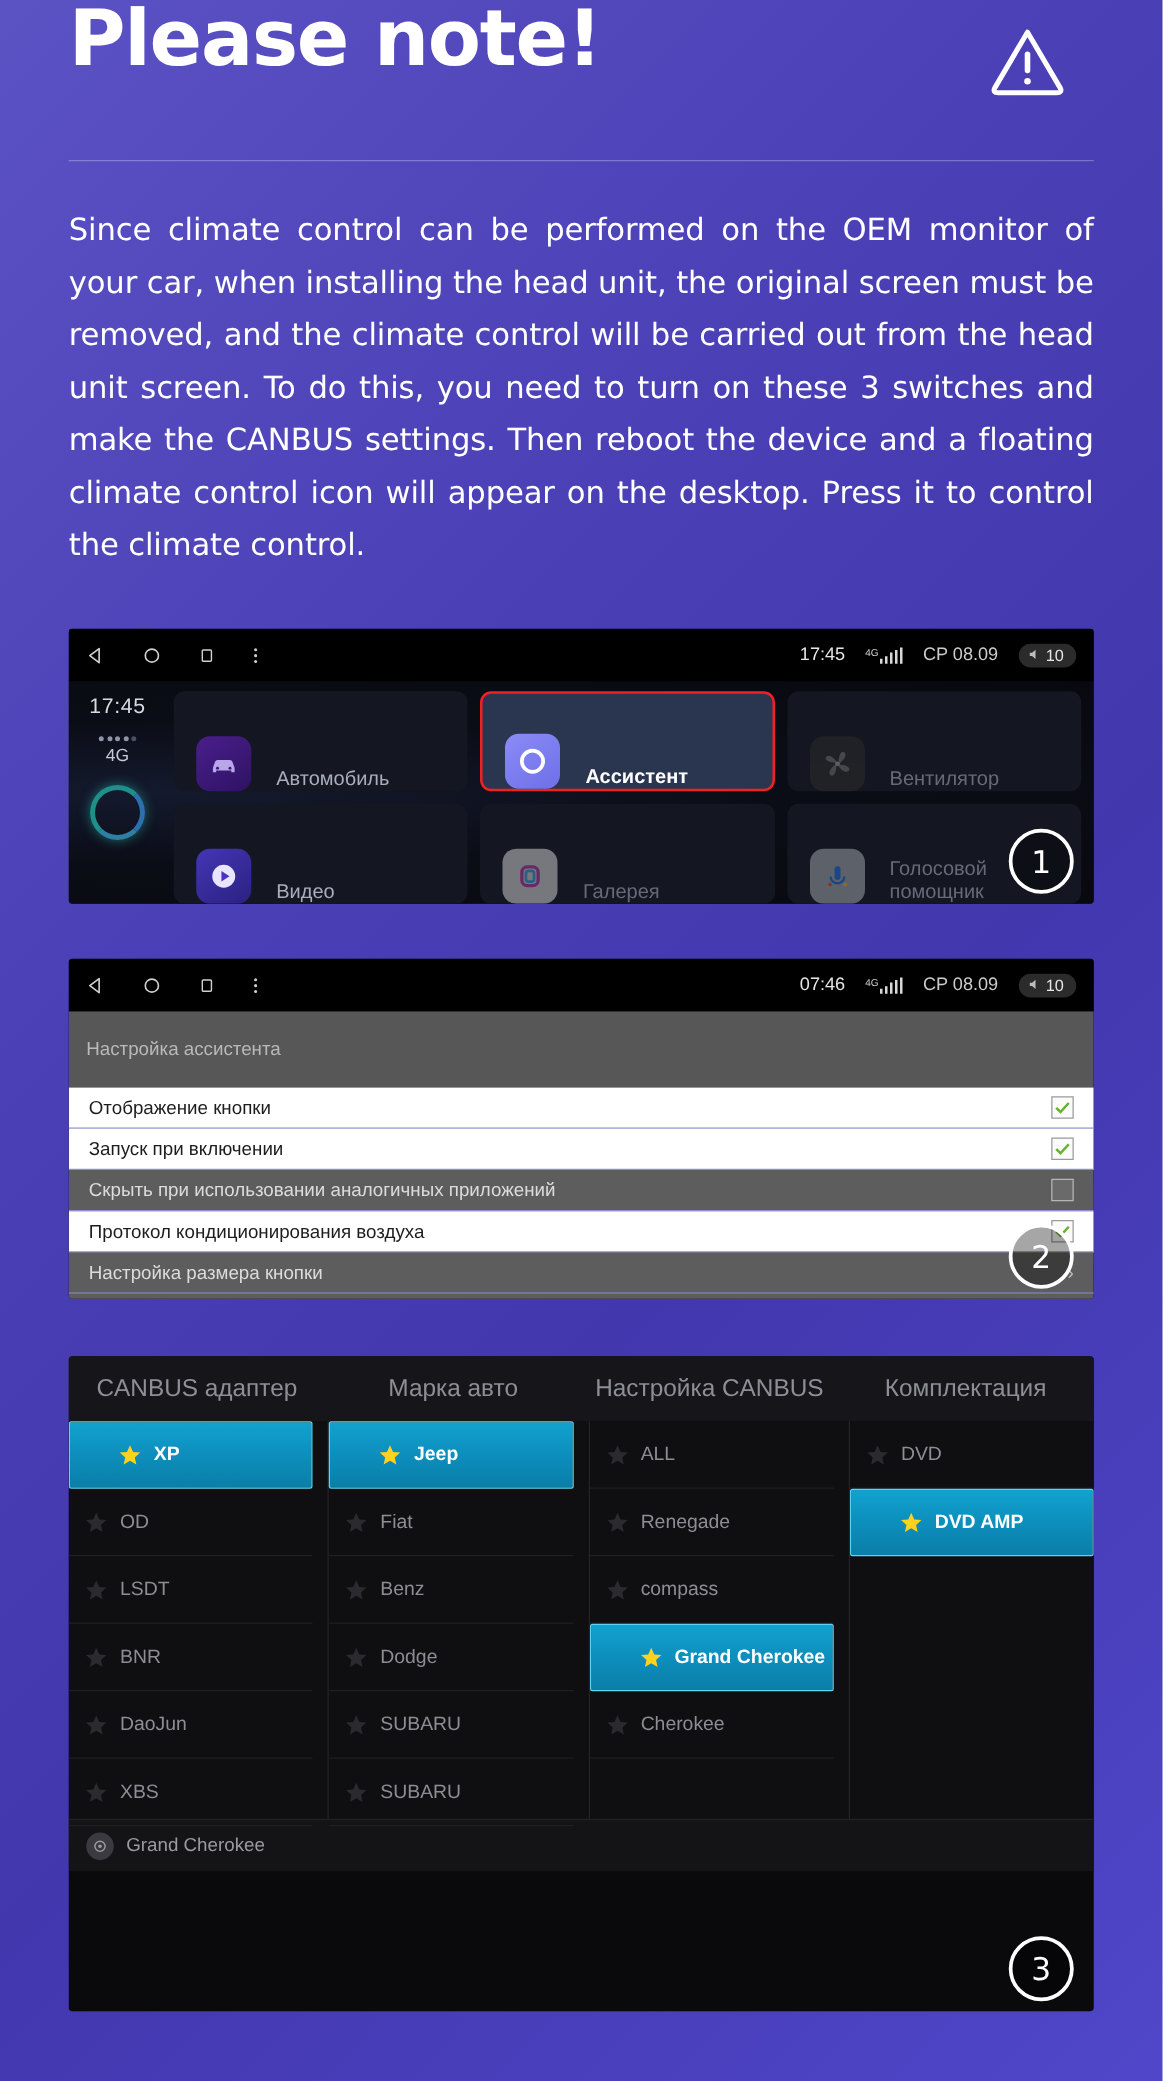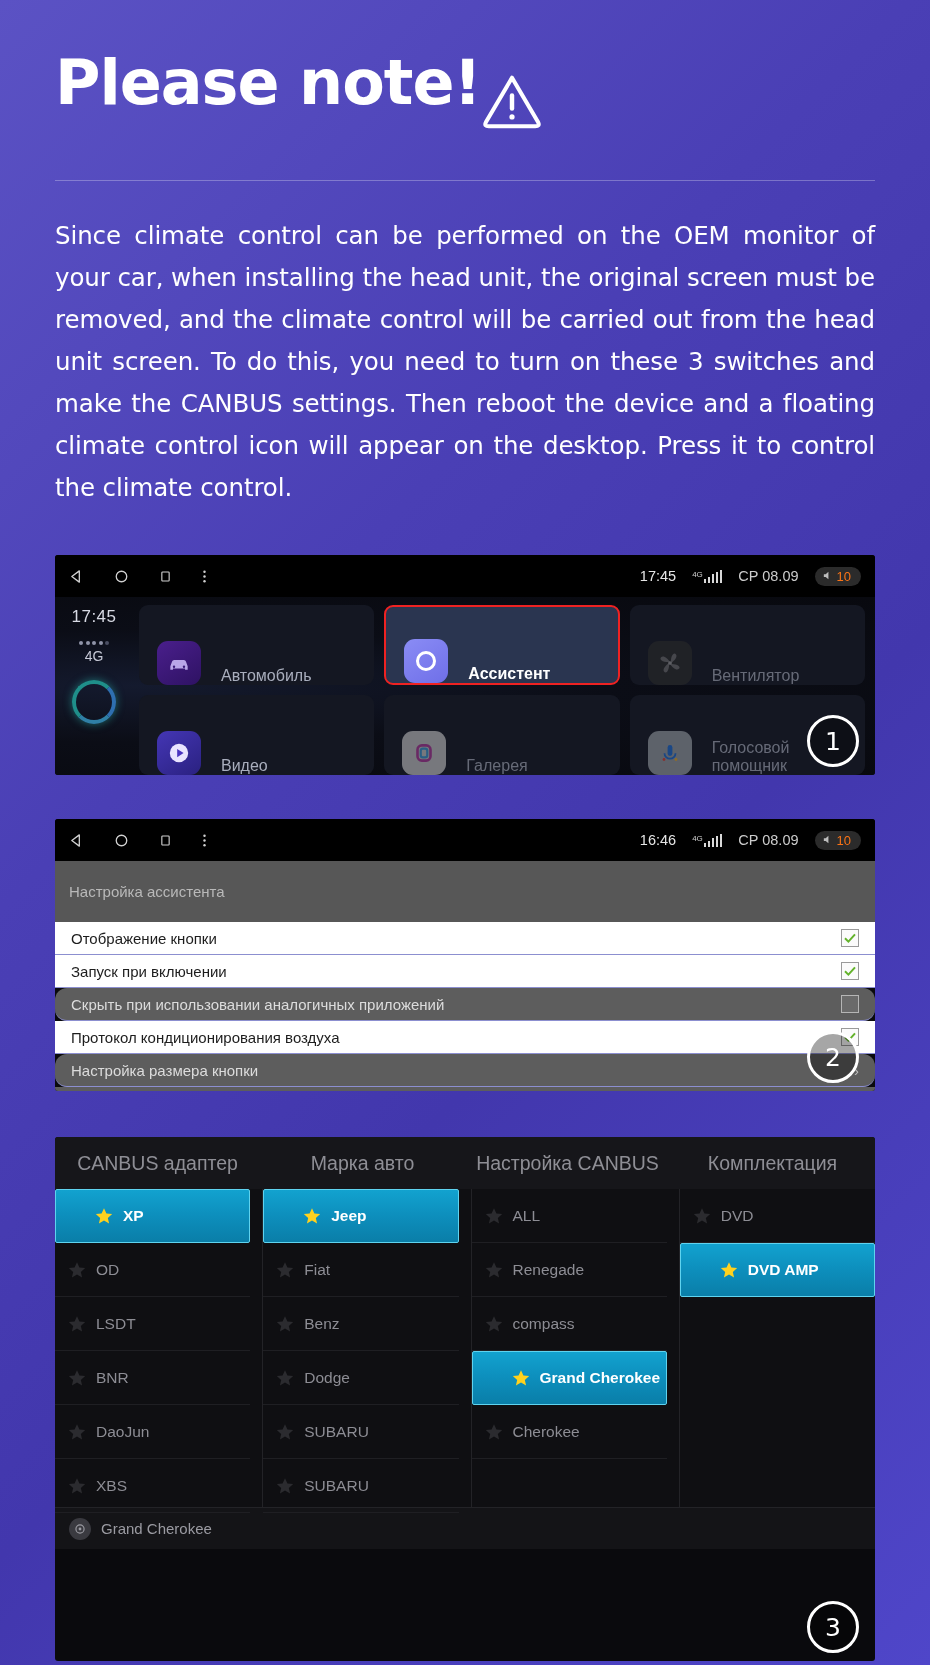--- a/index.html
+++ b/index.html
@@ -5,21 +5,21 @@
   * { box-sizing: border-box; margin: 0; padding: 0; }
   body {
     width: 930px; height: 1665px;
     font-family: "Liberation Sans", sans-serif;
     background: linear-gradient(135deg, #5b52c4 0%, #4a3fb5 35%, #4237ad 60%, #4f46c9 100%);
     position: relative; overflow: hidden;
   }
   .page { position: relative; width: 930px; height: 1665px; padding: 0 55px; }
 
   
-  .hdr { display: flex; align-items: flex-start; padding-top: 52px; }
+  .hdr { display: flex; align-items: flex-start; justify-content: space-between; }
   .title {
     font-size: 62px; font-weight: 700; color: #ffffff; letter-spacing: -1px;
     line-height: 1.0; font-family: "DejaVu Sans", sans-serif;
   }
   .warn-ico { width: 62px; height: 62px; margin-top: 18px; margin-right: 22px; }
   .rule { height: 1px; background: rgba(255,255,255,0.28); margin: 48px 0 0 0; }
 
   
   .body-copy {
     margin-top: 34px; color: #ffffff; font-size: 24.5px; line-height: 42px;
@@ -46,21 +46,21 @@
   .statusbar {
     height: 42px; background: #000; display: flex; align-items: center;
     padding: 0 14px; color: #cfcfcf; font-size: 14px; position: relative; z-index: 5;
   }
   .nav-ico { margin-right: 30px; display: inline-flex; align-items: center; }
   .sb-right { margin-left: auto; display: flex; align-items: center; gap: 16px; }
   .sb-time { font-size: 14.5px; color: #e6e6e6; }
   .sb-cp   { font-size: 14.5px; color: #cccccc; }
   .sb-vol {
     display: flex; align-items: center; gap: 4px; background: #2b2b2b;
-    border-radius: 12px; padding: 2px 10px 2px 7px; font-size: 13px; color: #f97316;
+    border-radius: 12px; padding: 2px 10px 2px 7px; font-size: 13px; color: #e5e5e5;
   }
   .sig { display: flex; align-items: flex-end; gap: 1.5px; height: 13px; }
   .sig i { width: 2.5px; background: #d8d8d8; display: block; }
   .sig i:nth-child(1){height:4px}.sig i:nth-child(2){height:6px}
   .sig i:nth-child(3){height:9px}.sig i:nth-child(4){height:11px}.sig i:nth-child(5){height:13px}
   .sig-lbl { font-size: 8px; color: #cfcfcf; margin-right: 1px; align-self: flex-start; }
 
   
   .launcher { display: flex; height: 178px; background:
      radial-gradient(ellipse at 10% 50%, #141a2e 0%, #0b0d16 45%, #08090f 100%); }
@@ -90,21 +90,21 @@
   .ico-gal { background: #c8c8c8; }
   .ico-mic { background: #9aa0a6; }
   .tile.dim .tile-ico, .tile.dim .tile-lbl { opacity: 0.55; }
 
   
   .set-title { background: #575757; color: #b9b9b9; font-size: 15px;
      padding: 22px 14px; }
   .set-row { display: flex; align-items: center; justify-content: space-between;
      padding: 0 16px; height: 33px; border-bottom: 1.5px solid #8c8fd0; }
   .set-row.light { background: #ffffff; color: #1d1d1d; }
-  .set-row.dark  { background: #5d5d5d; color: #dcdcdc; border-radius: 12px; }
+  .set-row.dark  { background: #5d5d5d; color: #dcdcdc; }
   .set-lbl { font-size: 15px; }
   .cbox { width: 18px; height: 18px; border: 1.5px solid #9a9a9a; background: #fbfbfb;
      display:flex; align-items:center; justify-content:center; flex:none; }
   .cbox.dark-bg { background: #6a6a6a; border-color: #b5b5b5; }
   .chev { color: #bdbdbd; font-size: 15px; }
   .set-pad { background: #5d5d5d; height: 56px; }
 
   
   .cb-head { display: flex; background: #16161a; height: 52px; align-items: center; }
   .cb-head div { color: #8e8e95; font-size: 19.5px; text-align: center; flex: 1;
@@ -296,21 +296,21 @@
           </svg>
       </span>
       <span class="nav-ico">
         <svg width="5" height="15" viewBox="0 0 4 16">
             <circle cx="2" cy="3" r="1.3" fill="#d0d0d0"></circle>
             <circle cx="2" cy="8" r="1.3" fill="#d0d0d0"></circle>
             <circle cx="2" cy="13" r="1.3" fill="#d0d0d0"></circle>
           </svg>
       </span>
       <span class="sb-right">
-        <span class="sb-time">16:46</span>
+        <span class="sb-time">07:46</span>
         <span style="display:flex;align-items:flex-end;">
           <span class="sig-lbl">4G</span>
           <span class="sig">
               <i></i>
               <i></i>
               <i></i>
               <i></i>
               <i></i>
             </span>
         </span>

